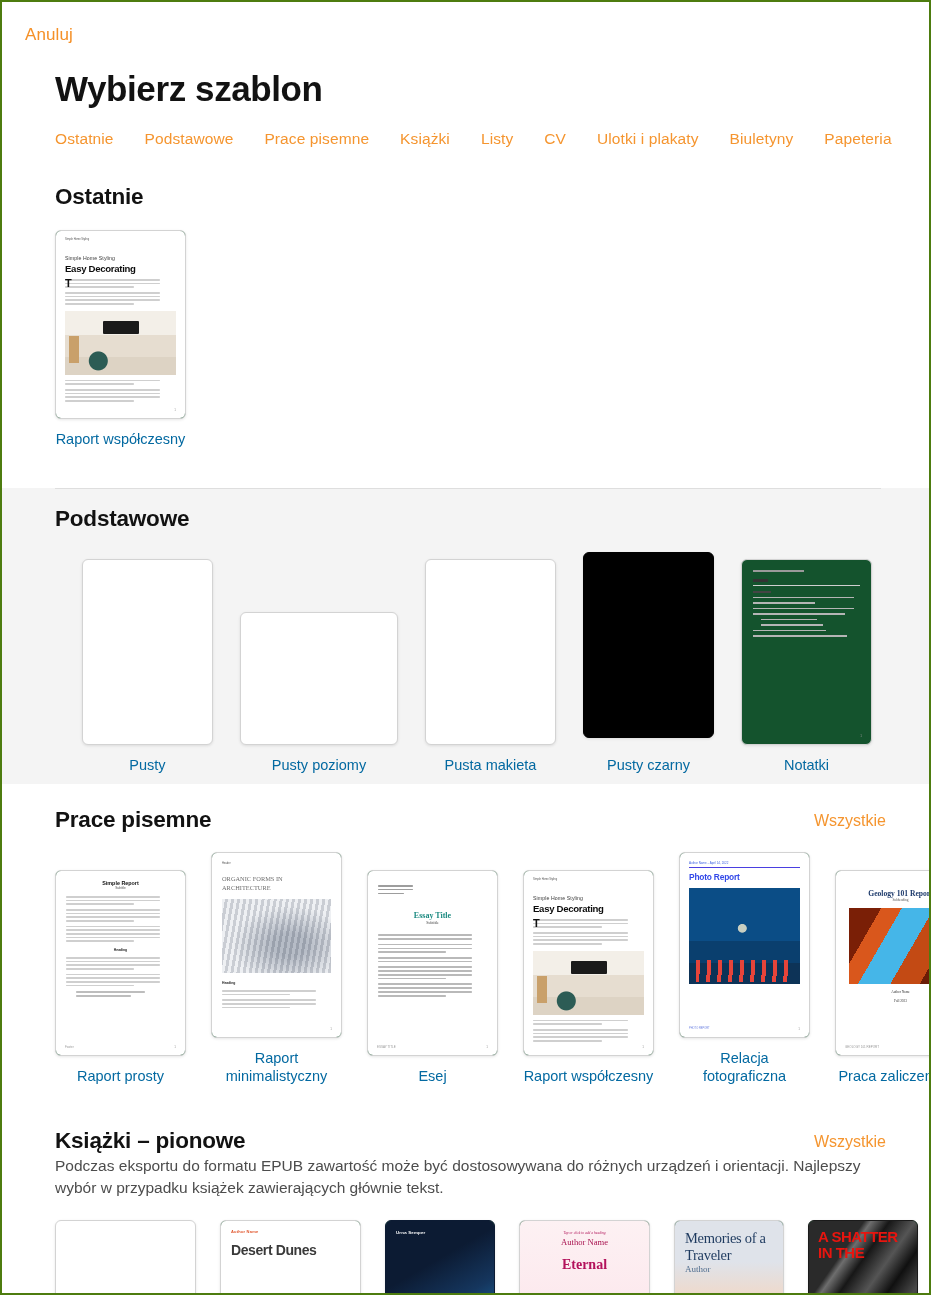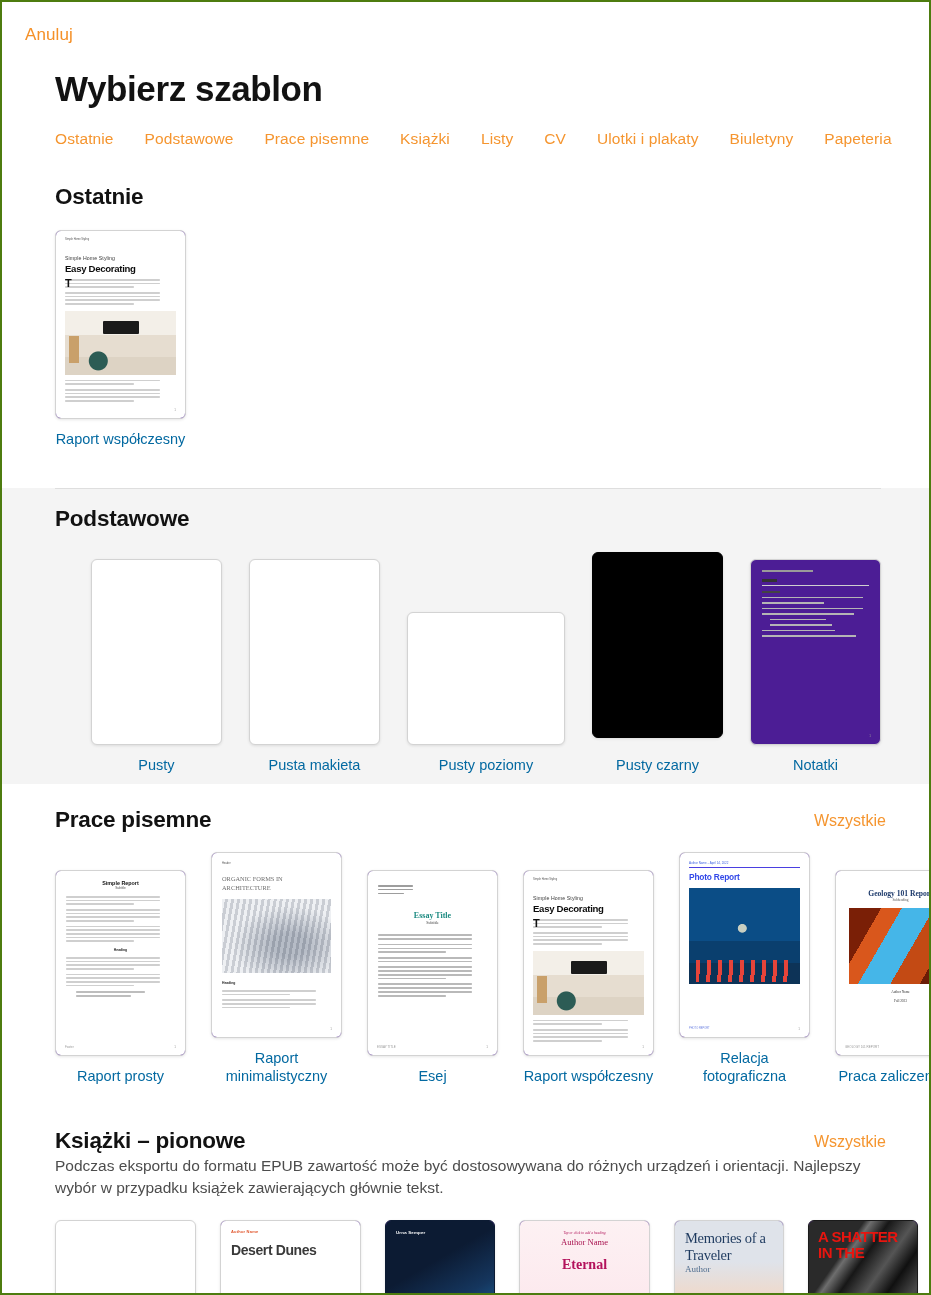--- a/index.html
+++ b/index.html
@@ -82,21 +82,21 @@
     font-size: 15.5px;
     line-height: 22px;
     color: #4d4d4d;
     width: 840px;
   }
 
   
   .row { position: absolute; display: flex; align-items: flex-end; }
   .tile { display: flex; flex-direction: column; align-items: center; cursor: pointer; }
   .thumb {
-    background: #4c1d95;
+    background: #14532d;
     border: 1px solid #d3d3d3;
     border-radius: 6px;
     box-shadow: 0 1px 3px rgba(0,0,0,.10);
     overflow: hidden;
     position: relative;
   }
   .tlabel {
     margin-top: 11px;
     font-size: 14.5px;
     color: #0369a1;
@@ -259,35 +259,35 @@
         </div>
         <div class="tlabel" style="max-width:160px;">Raport współczesny</div>
       </div>
     </div>
   </div>
 
   <div class="section shaded" style="top:486px;height:296px;">
     <div class="divider" style="top:0;"></div>
     <div class="sec-head" style="top:18px;">Podstawowe</div>
 
-    <div class="row" style="left:53px; top:68px; height:218px;padding-left:36px;">
+    <div class="row" style="left:44px; top:68px; height:218px;padding-left:36px;">
 
       <div class="tile" style="margin-right:27px;">
         <div class="thumb blankdoc" style="width:131px;height:186px;"></div>
         <div class="tlabel">Pusty</div>
       </div>
 
       <div class="tile" style="margin-right:27px;">
+        <div class="thumb blankdoc" style="width:158px;height:133px;"></div>
+        <div class="tlabel">Pusty poziomy</div>
+      </div>
+
+      <div class="tile" style="margin-right:27px;">
         <div class="thumb blankdoc" style="width:131px;height:186px;"></div>
         <div class="tlabel">Pusta makieta</div>
-      </div>
-
-      <div class="tile" style="margin-right:27px;">
-        <div class="thumb blankdoc" style="width:158px;height:133px;"></div>
-        <div class="tlabel">Pusty poziomy</div>
       </div>
 
       <div class="tile" style="margin-right:27px;gap:7px;">
         <div class="thumb blackdoc" style="width:131px;height:186px;"></div>
         <div class="tlabel">Pusty czarny</div>
       </div>
 
       <div class="tile">
         <div class="thumb" style="width:131px;height:186px;">
           <div class="nt">

